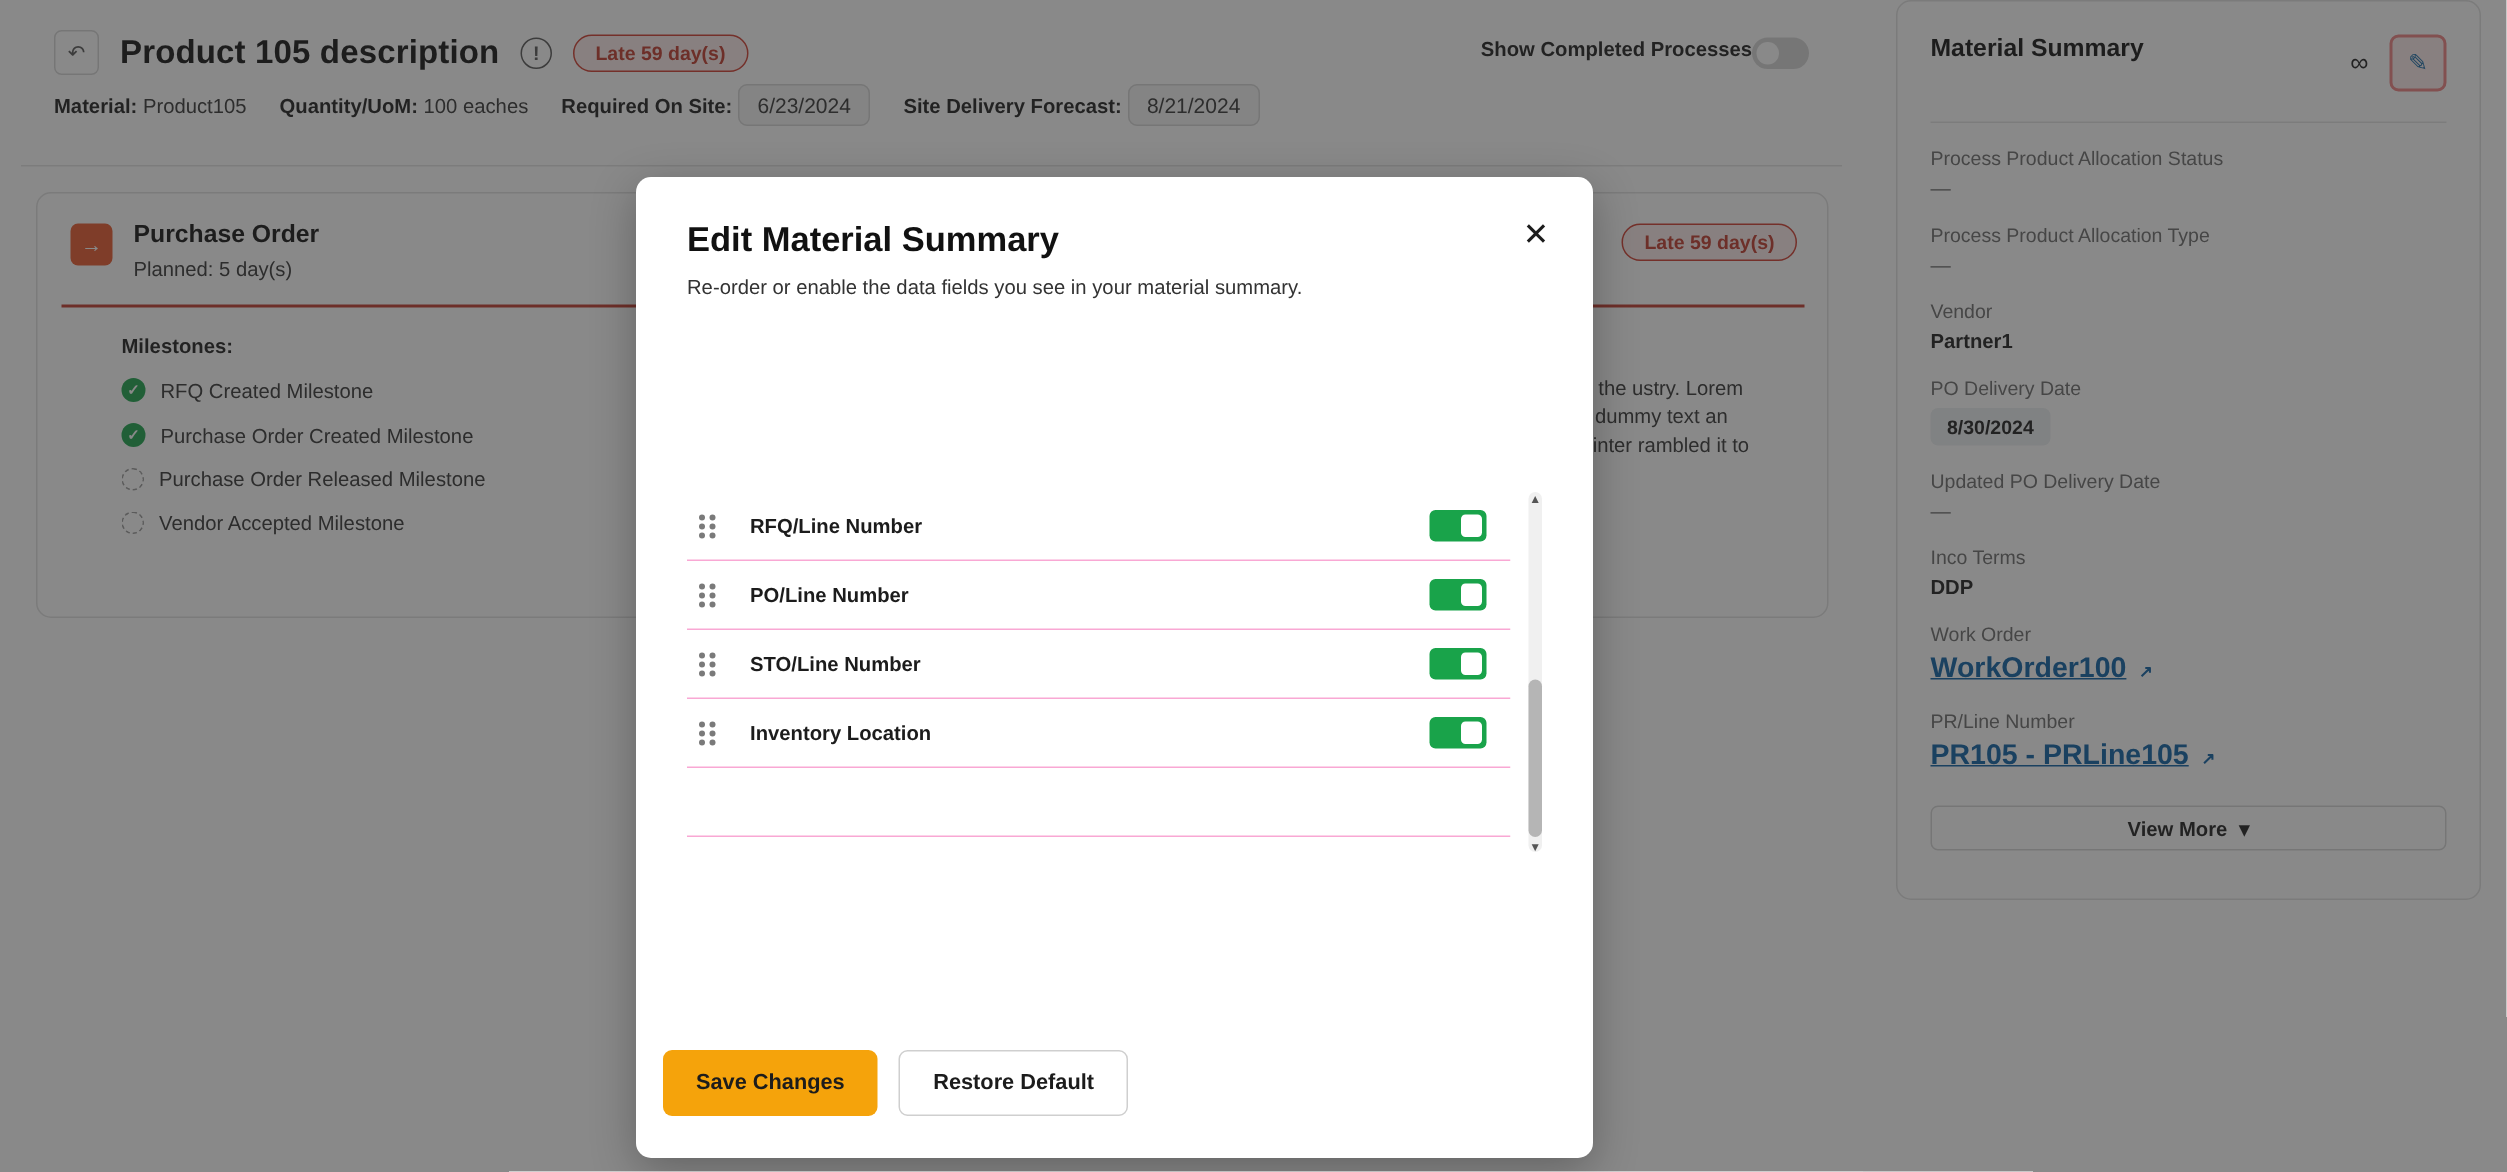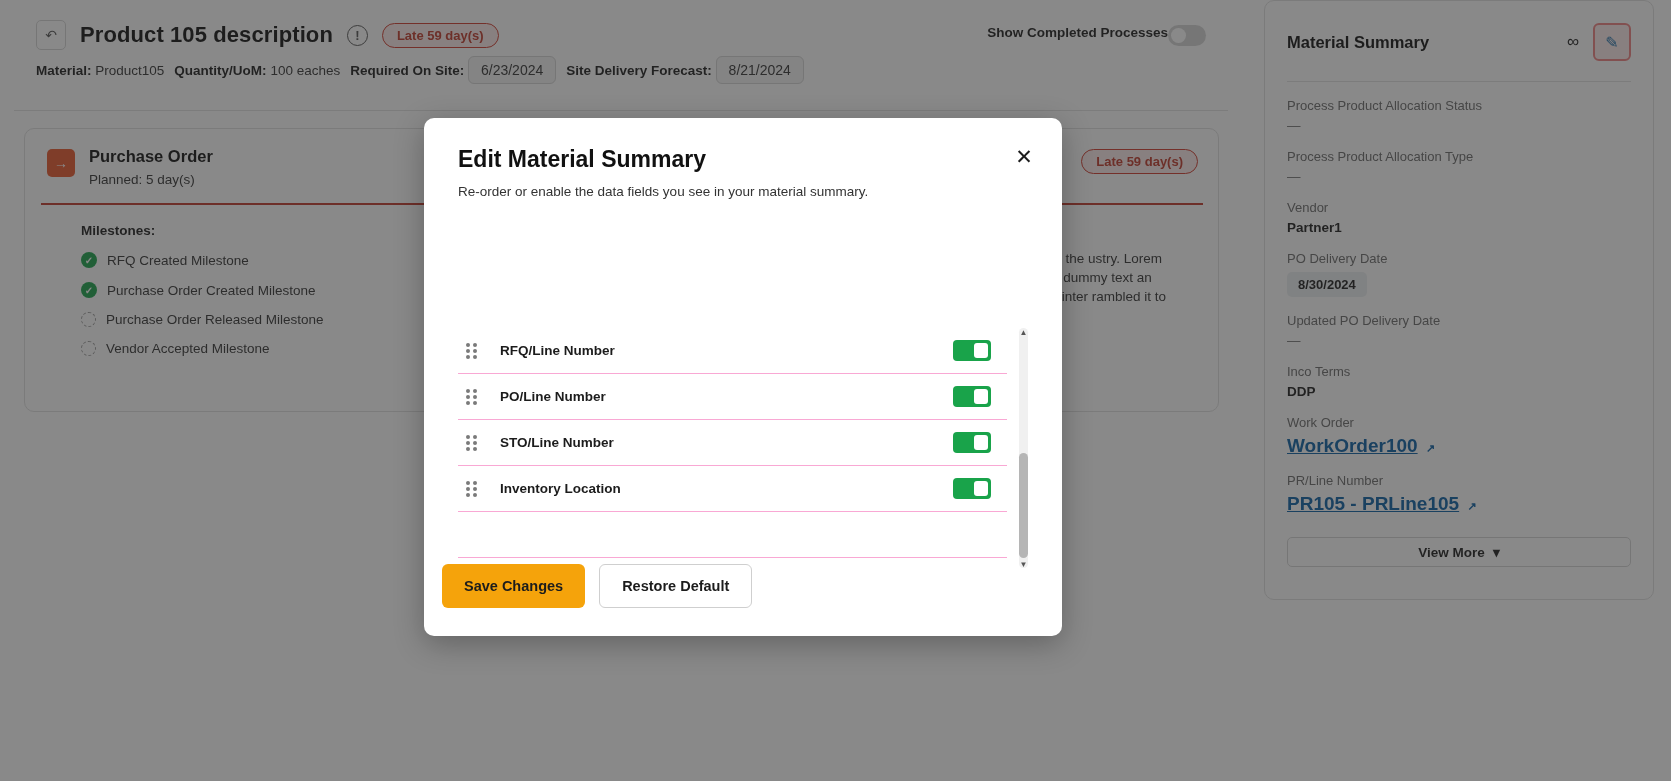--- a/index.html
+++ b/index.html
@@ -48,21 +48,21 @@
   .show-completed .label { font-size: 13.5px; font-weight: bold; color: #1c1c1c; }
   .switch-off {
     width: 38px; height: 21px; background: #d6d6d6; border-radius: 12px;
     position: relative;
   }
   .switch-off::after {
     content: ""; position: absolute; left: 3px; top: 3px;
     width: 15px; height: 15px; border-radius: 50%; background: #fff;
   }
   .meta-row {
-    display: flex; align-items: center; gap: 10px;
+    display: flex; align-items: center; gap: 22px;
     padding: 12px 22px 0 22px; font-size: 13.5px; color: #333;
   }
   .meta-row b { font-weight: bold; color: #1c1c1c; }
   .meta-chip {
     border: 1px solid #d6d6d6; background: #f3f3f3; border-radius: 6px;
     padding: 5px 12px; font-size: 14px; color: #333;
   }
   .divider-line {
     position: absolute; left: 14px; top: 110px; width: 1214px; height: 1px;
     background: #e3e3e3;
@@ -106,21 +106,21 @@
     position: absolute; right: 26px; top: 120px; width: 200px;
     font-size: 13.5px; line-height: 19px; color: #333; text-align: left;
   }
 
   
   .right-rail {
     position: absolute; left: 1264px; top: 0px; width: 390px; height: 600px;
     border: 1px solid #e0e0e0; border-radius: 10px; background: #fff;
     padding: 0 22px;
   }
-  .rail-head { display: flex; align-items: center; padding-top: 22px; }
+  .rail-head { display: flex; padding-top: 22px; }
   .rail-title { font-size: 16.5px; font-weight: bold; color: #111; }
   .rail-actions { margin-left: auto; display: flex; align-items: center; gap: 14px; }
   .share-icon { color: #1c1c1c; font-size: 17px; }
   .edit-box {
     width: 38px; height: 38px; border: 2px solid #f08080; border-radius: 6px;
     background: #fdecea; display: flex; align-items: center; justify-content: center;
     color: #1a6ca8; font-size: 16px;
   }
   .rail-rule { height: 1px; background: #e3e3e3; margin-top: 20px; }
   .field { margin-top: 16px; }
@@ -137,21 +137,21 @@
     margin-top: 22px; height: 30px; border: 1px solid #d6d6d6; border-radius: 5px;
     background: #fff; display: flex; align-items: center; justify-content: center;
     gap: 8px; font-size: 13.5px; font-weight: bold; color: #1c1c1c;
   }
 
   
   .overlay {
     position: absolute; inset: 0; background: rgba(40,40,40,0.55);
   }
   .modal {
-    position: absolute; left: 424px; top: 118px; width: 638px; height: 518px;
+    position: absolute; left: 424px; top: 118px; width: 638px; height: 654px;
     background: #fff; border-radius: 10px;
     box-shadow: 0 8px 30px rgba(0,0,0,.28);
     padding: 28px 34px 0 34px;
   }
   .modal h2 { margin: 0; font-size: 23px; font-weight: bold; color: #111; }
   .modal .sub { margin-top: 11px; font-size: 13.5px; color: #333; }
   .close-x {
     position: absolute; right: 26px; top: 26px; width: 24px; height: 24px;
     display: flex; align-items: center; justify-content: center;
     font-size: 21px; color: #1c1c1c; line-height: 1;

